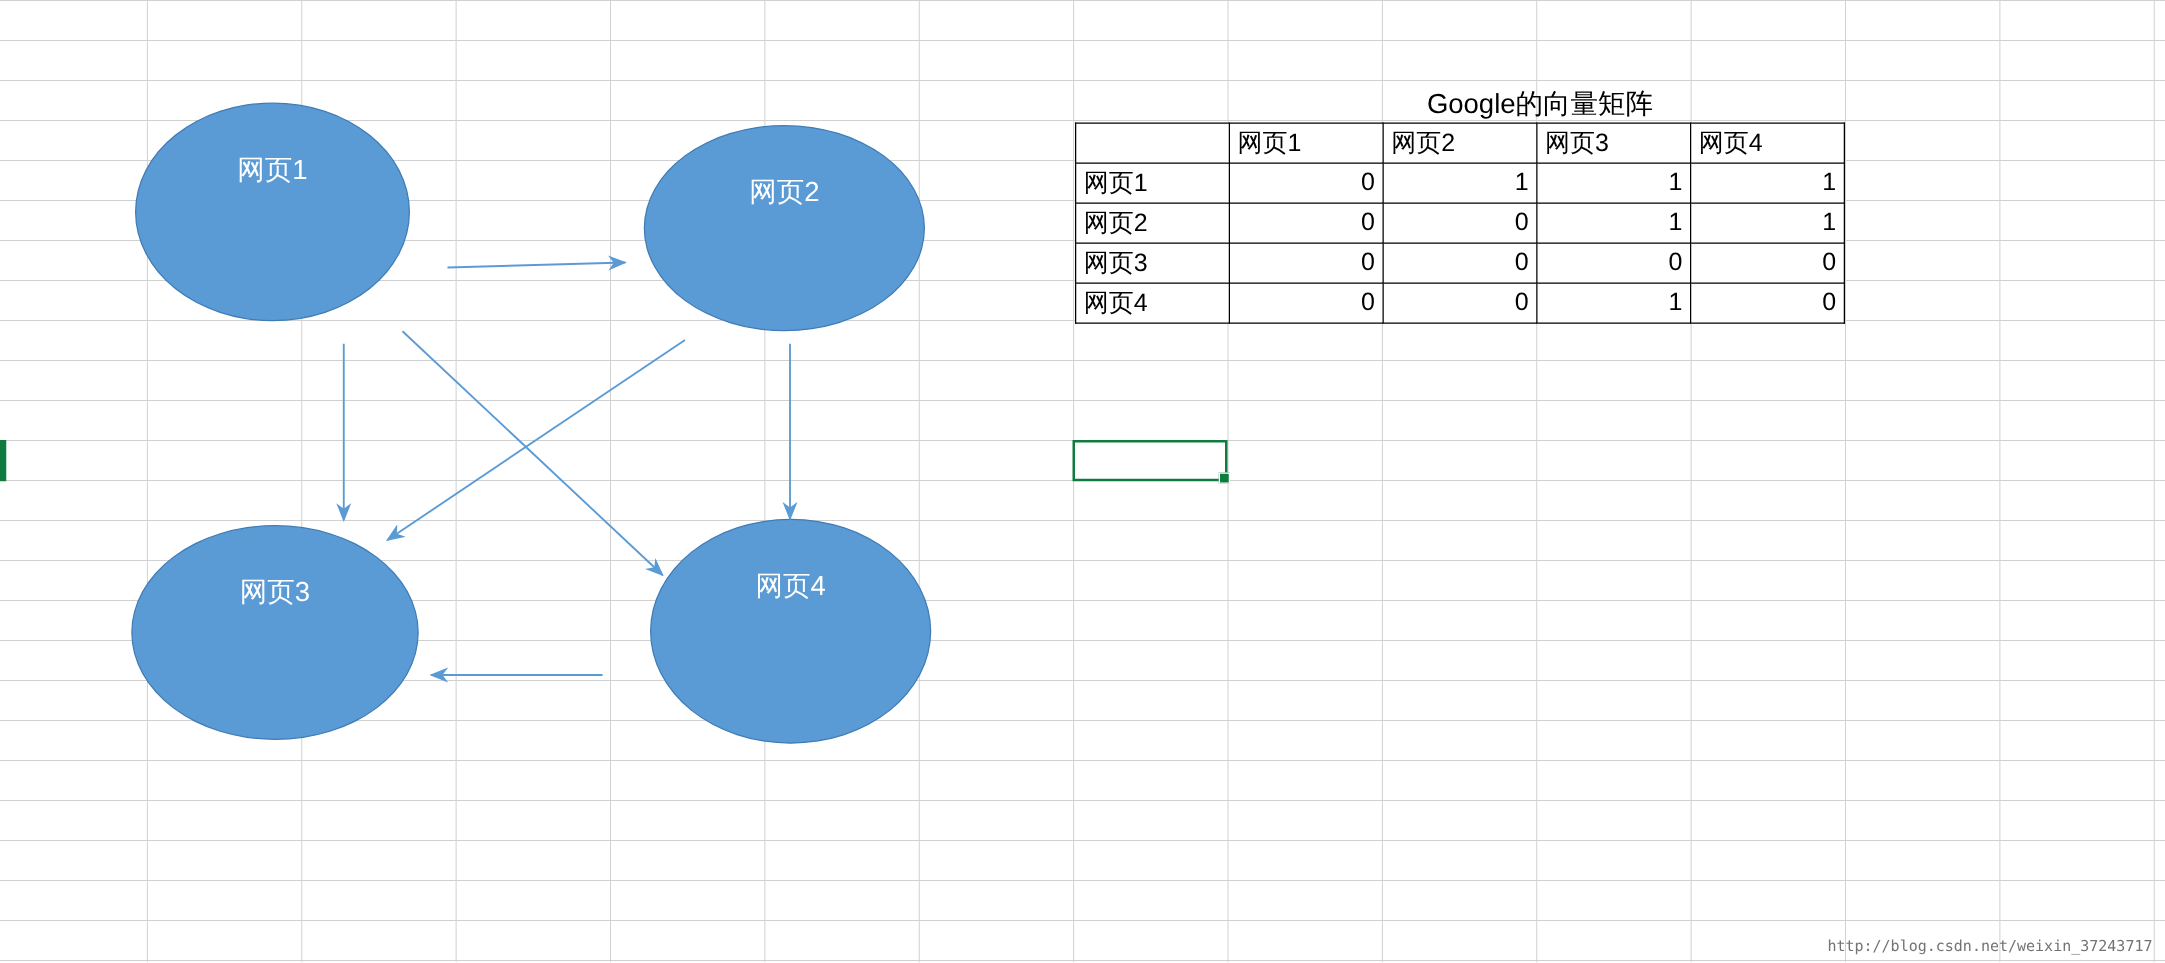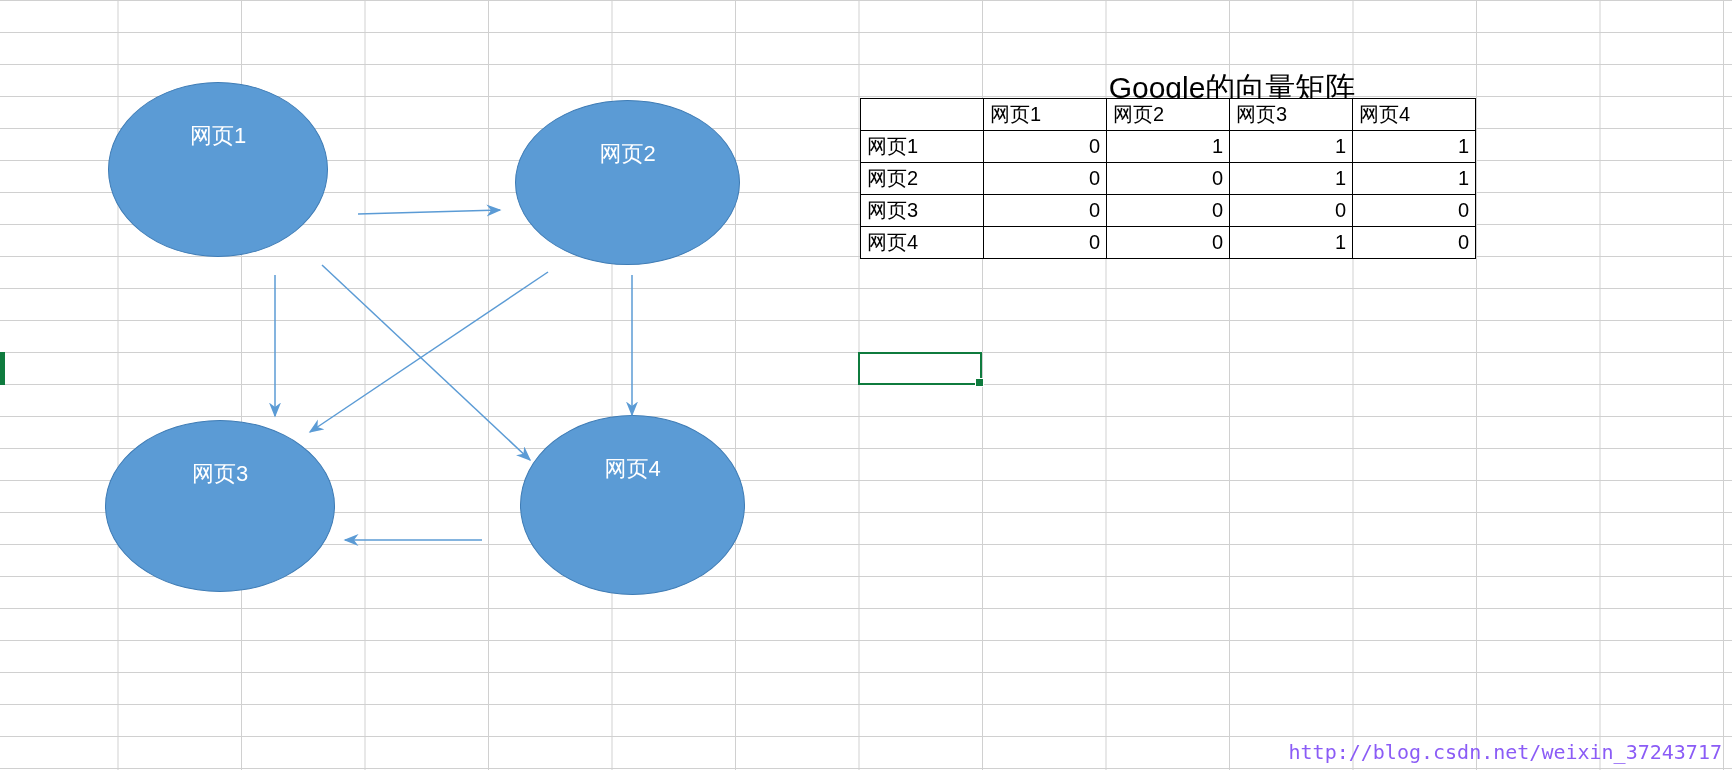--- a/index.html
+++ b/index.html
@@ -37,21 +37,21 @@
     .arrow-svg {
       position: absolute;
       top: 0; left: 0;
       width: 1732px; height: 770px;
       pointer-events: none;
     }
     .arrow-line { stroke: #5B9BD5; stroke-width: 1.5; fill: none; }
     .arrow-head { fill: #5B9BD5; }
     .matrix-title {
       position: absolute;
-      font-size: 30px;
+      font-size: 22px;
       text-align: center;
       color: #000;
     }
     .matrix {
       position: absolute;
       border-collapse: collapse;
       background: #fff;
     }
     .matrix td {
       border: 1.5px solid #000;
@@ -78,22 +78,22 @@
     .left-marker {
       position: absolute;
       left: 0;
       width: 5px;
       height: 33px;
       background: #0f7b3e;
     }
     .watermark {
       position: absolute;
       right: 10px; bottom: 6px;
-      color: #8b5cf6;
-      font-size: 20px;
+      color: #737373;
+      font-size: 12px;
       font-family: monospace;
       margin-top: 12px;
     }
   </style>
 </head>
 <body>
 
 <div class="grid"></div>
 
 <div class="left-marker" style="top:352px;"></div>

